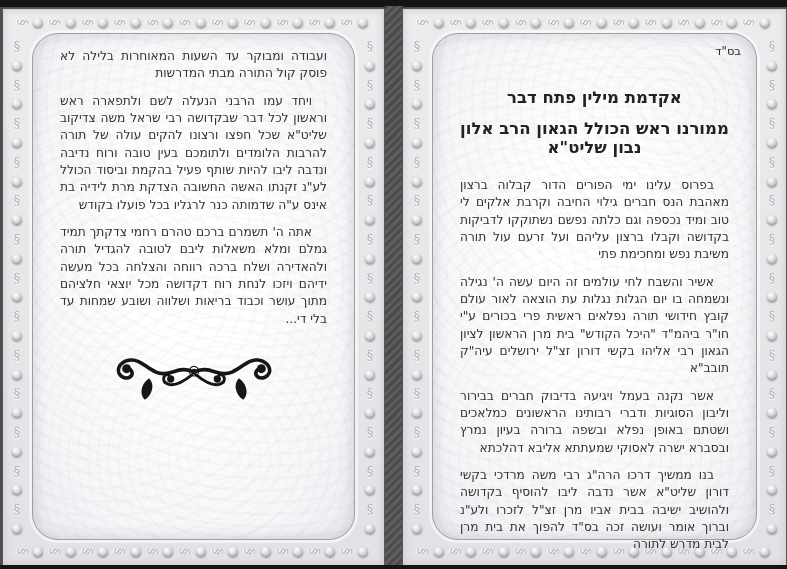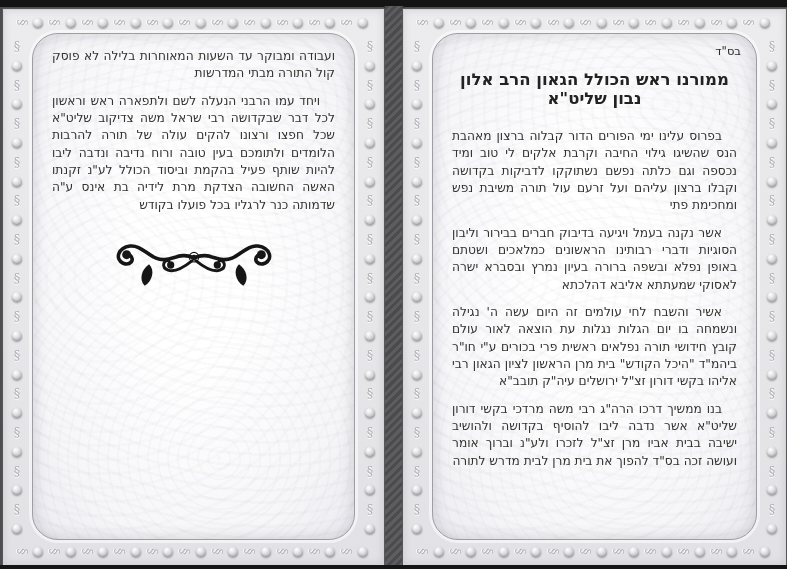--- a/index.html
+++ b/index.html
@@ -47,21 +47,21 @@
       repeating-radial-gradient(circle at 72% 14%, rgba(70,70,85,.022) 0 3px, transparent 3px 12px),
       repeating-radial-gradient(circle at 22% 48%, rgba(70,70,85,.018) 0 3px, transparent 3px 14px),
       repeating-radial-gradient(circle at 58% 84%, rgba(70,70,85,.022) 0 2px, transparent 2px 10px),
       radial-gradient(ellipse at 50% 45%, #ffffff 25%, #f6f6f9 75%, #ebebf0 100%);
     box-shadow:inset 0 0 16px rgba(60,60,75,.20), 0 0 0 3px rgba(255,255,255,.55);
     direction:rtl;
     padding:10px 15px;box-sizing:border-box;
     color:#34322f;
   }
   .body-text p{
-    margin:0 4px 10px;
+    margin:0 12px 10px;
     font-size:12.2px;line-height:1.42;
     text-align:justify;
     font-family:"DejaVu Sans","Liberation Sans",sans-serif;
   }
   .body-text p.indent{text-indent:15px;}
   .bsd{font-size:11.5px;line-height:14px;text-align:right;color:#2e2c29;}
   .title1{margin:30px 0 0;text-align:center;font-weight:bold;font-size:16.5px;color:#242220;}
   .title2{margin:12px 0 16px;text-align:center;font-weight:bold;font-size:16.5px;color:#242220;}
   .paras{margin-top:20px;}
   .left-paras{margin-top:4px;}
@@ -177,20 +177,21 @@
         <span class="curl">§</span>
         <span class="pearl"></span>
         <span class="curl">§</span>
         <span class="pearl"></span>
       </div>
 
     <div class="panel">
       <div class="body-text left-paras">
         <p>ועבודה ומבוקר עד השעות המאוחרות בלילה לא פוסק קול התורה מבתי המדרשות</p>
         <p class="indent">ויחד עמו הרבני הנעלה לשם ולתפארה ראש וראשון לכל דבר שבקדושה רבי שראל משה צדיקוב שליט"א שכל חפצו ורצונו להקים עולה של תורה להרבות הלומדים ולתומכם בעין טובה ורוח נדיבה ונדבה ליבו להיות שותף פעיל בהקמת וביסוד הכולל לע"נ זקנתו האשה החשובה הצדקת מרת לידיה בת אינס ע"ה שדמותה כנר לרגליו בכל פועלו בקודש</p>
+        <p class="indent">אתה ה' תשמרם ברכם טהרם רחמי צדקתך תמיד גמלם ומלא משאלות ליבם לטובה להגדיל תורה ולהאדירה ושלח ברכה רווחה והצלחה בכל מעשה ידיהם ויזכו לנחת רוח דקדושה מכל יוצאי חלציהם מתוך עושר וכבוד בריאות ושלווה ושובע שמחות עד בלי די...</p>
       </div>
       <div class="flourish-wrap">
         <svg width="190" height="62" viewBox="0 0 220 70" aria-hidden="true">
           <g id="flor">
             <path d="M110,27 C128,18 138,34 154,27 C166,22 172,12 184,13 C198,15 202,28 192,33 C184,36 178,29 184,24" fill="none" stroke="#161616" stroke-width="4.2" stroke-linecap="round"></path>
             <circle cx="188" cy="23" r="5.2" fill="#161616"></circle>
             <path d="M112,30 C122,38 132,44 140,41 C148,38 146,29 139,30" fill="none" stroke="#161616" stroke-width="3.4" stroke-linecap="round"></path>
             <circle cx="137" cy="35" r="4.2" fill="#161616"></circle>
             <path d="M162,34 C171,40 174,52 167,59 C158,53 155,41 162,34 Z" fill="#161616"></path>
           </g>
@@ -303,24 +304,25 @@
         <span class="curl">§</span>
         <span class="pearl"></span>
         <span class="curl">§</span>
         <span class="pearl"></span>
         <span class="curl">§</span>
         <span class="pearl"></span>
       </div>
 
     <div class="panel">
       <div class="bsd">בס"ד</div>
+      <h1 class="title1">אקדמת מילין פתח דבר</h1>
       <h2 class="title2">ממורנו ראש הכולל הגאון הרב אלון נבון שליט"א</h2>
       <div class="body-text paras">
-        <p class="indent">בפרוס עלינו ימי הפורים הדור קבלוה ברצון מאהבת הנס שהשיגו גילוי החיבה וקרבת אלקים לי טוב ומיד נכספה וגם כלתה נפשם נשתוקקו לדביקות בקדושה וקבלו ברצון עליהם ועל זרעם עול תורה משיבת נפש ומחכימת פתי</p>
+        <p class="indent">בפרוס עלינו ימי הפורים הדור קבלוה ברצון מאהבת הנס חברים גילוי החיבה וקרבת אלקים לי טוב ומיד נכספה וגם כלתה נפשם נשתוקקו לדביקות בקדושה וקבלו ברצון עליהם ועל זרעם עול תורה משיבת נפש ומחכימת פתי</p>
+        <p class="indent">אשיר והשבח לחי עולמים זה היום עשה ה' נגילה ונשמחה בו יום הגלות נגלות עת הוצאה לאור עולם קובץ חידושי תורה נפלאים ראשית פרי בכורים ע"י חו"ר ביהמ"ד "היכל הקודש" בית מרן הראשון לציון הגאון רבי אליהו בקשי דורון זצ"ל ירושלים עיה"ק תובב"א</p>
         <p class="indent">אשר נקנה בעמל ויגיעה בדיבוק חברים בבירור וליבון הסוגיות ודברי רבותינו הראשונים כמלאכים ושטתם באופן נפלא ובשפה ברורה בעיון נמרץ ובסברא ישרה לאסוקי שמעתתא אליבא דהלכתא</p>
-        <p class="indent">אשיר והשבח לחי עולמים זה היום עשה ה' נגילה ונשמחה בו יום הגלות נגלות עת הוצאה לאור עולם קובץ חידושי תורה נפלאים ראשית פרי בכורים ע"י חו"ר ביהמ"ד "היכל הקודש" בית מרן הראשון לציון הגאון רבי אליהו בקשי דורון זצ"ל ירושלים עיה"ק תובב"א</p>
         <p class="indent">בנו ממשיך דרכו הרה"ג רבי משה מרדכי בקשי דורון שליט"א אשר נדבה ליבו להוסיף בקדושה ולהושיב ישיבה בבית אביו מרן זצ"ל לזכרו ולע"נ וברוך אומר ועושה זכה בס"ד להפוך את בית מרן לבית מדרש לתורה</p>
       </div>
     </div>
   </div>
 
   <div class="bottom-edge"></div>
 </div>
 
 </body></html>

